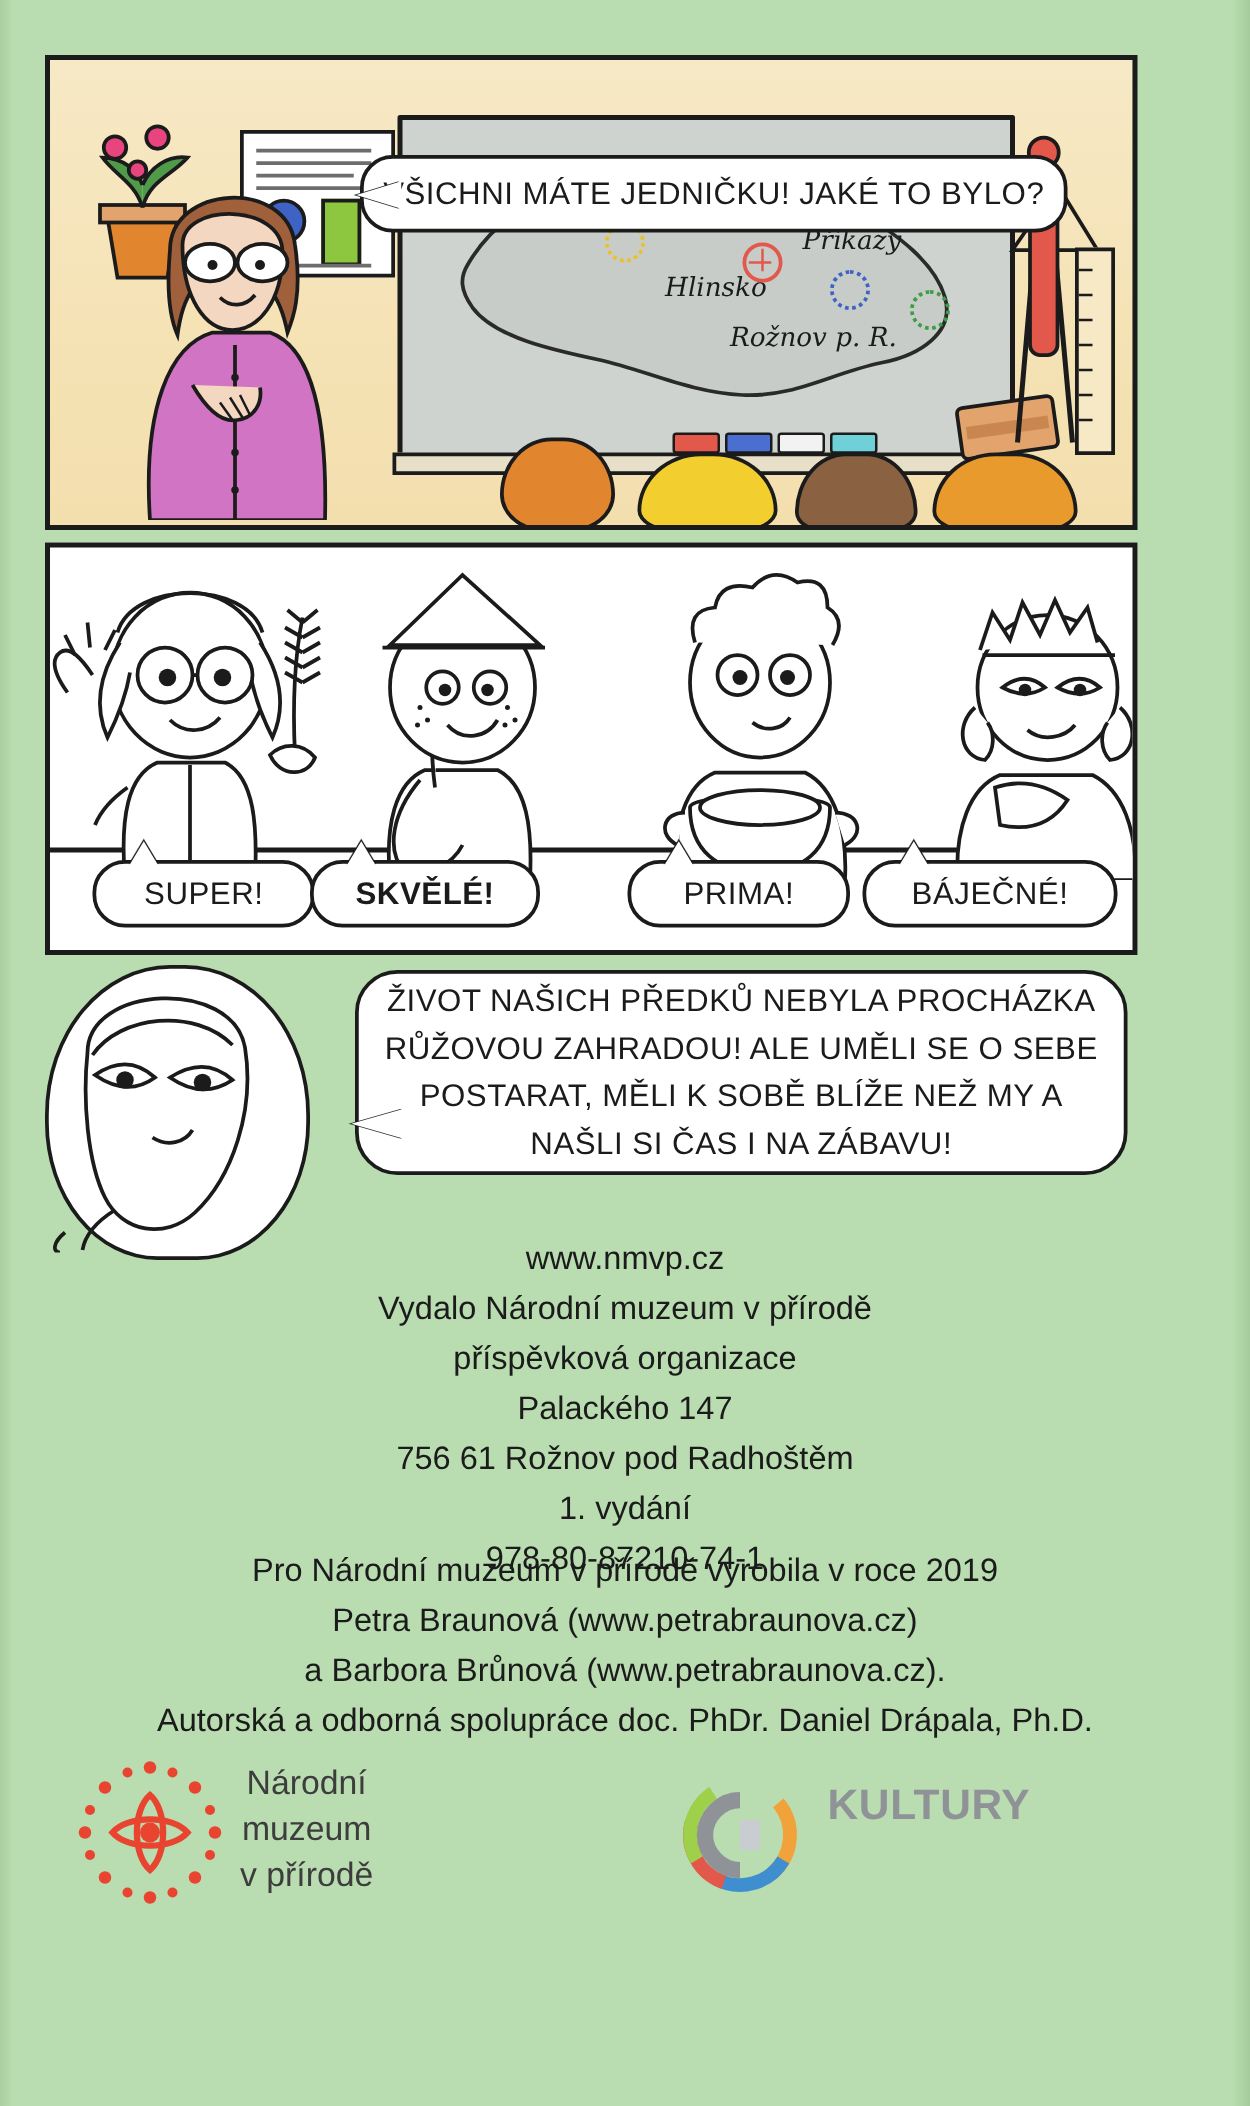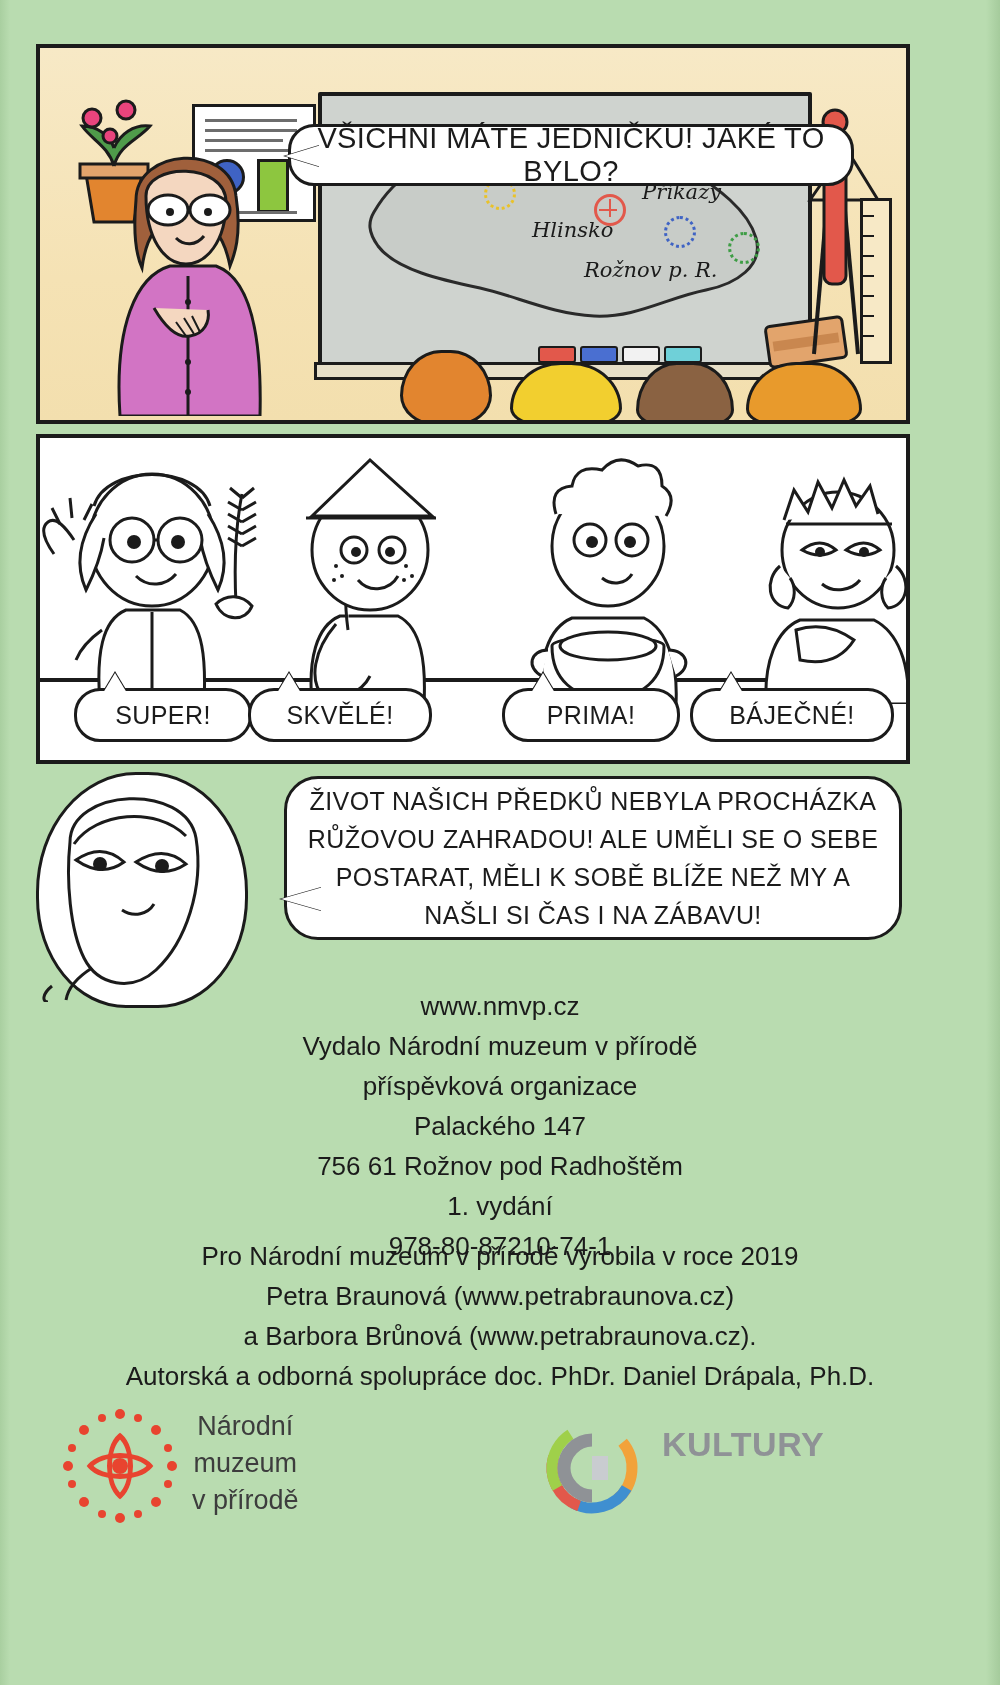--- a/index.html
+++ b/index.html
@@ -73,38 +73,38 @@
 
   
   .bubble{
     position:absolute;background:#fff;border:3px solid #1b1b1b;border-radius:26px;
     display:flex;align-items:center;justify-content:center;text-align:center;
     font-weight:400;letter-spacing:.4px;color:#1b1b1b;
   }
   .bubble .tail{position:absolute;width:0;height:0;}
 
   .bubble-teacher{
-    left:248px;top:76px;width:560px;height:56px;font-size:29px;align-items:center;
+    left:248px;top:76px;width:560px;height:56px;font-size:25px;align-items:center;
   }
   .bubble-teacher .tail{
     left:-6px;top:18px;border-top:11px solid transparent;border-bottom:11px solid transparent;
     border-right:36px solid #fff;filter:drop-shadow(-2px 0 0 #1b1b1b);
   }
 
   
   .panel2{
     position:absolute;left:36px;top:434px;width:866px;height:322px;
     border:4px solid #1b1b1b;background:#fff;overflow:hidden;
   }
   .kid{position:absolute;bottom:0;}
   .desk-line{position:absolute;left:0;right:0;bottom:78px;height:4px;background:#1b1b1b;}
   .bubble-k{height:48px;font-size:25px;bottom:18px;}
   .bubble-k .tail{top:-18px;left:26px;border-left:12px solid transparent;border-right:12px solid transparent;border-bottom:20px solid #fff;filter:drop-shadow(0 -2px 0 #1b1b1b);}
   #b-super{position:absolute;left:34px;width:172px;}
-  #b-skvele{position:absolute;left:208px;width:178px;}
+  #b-skvele{position:absolute;left:208px;width:178px;font-weight:bold;}
   #b-prima{position:absolute;left:462px;width:172px;}
   #b-bajecne{position:absolute;left:650px;width:198px;}
 
   
   .panel3{position:absolute;left:36px;top:772px;width:866px;height:208px;}
   .teacher-head{
     position:absolute;left:0;top:0;width:206px;height:230px;
     background:#fff;border:3px solid #1b1b1b;border-radius:100px 100px 90px 90px/120px 120px 110px 110px;
   }
   .bubble-big{

